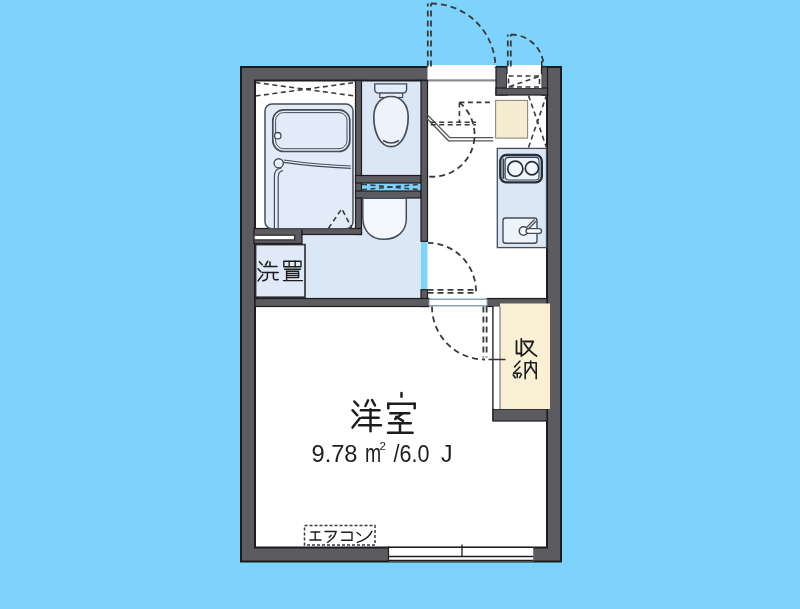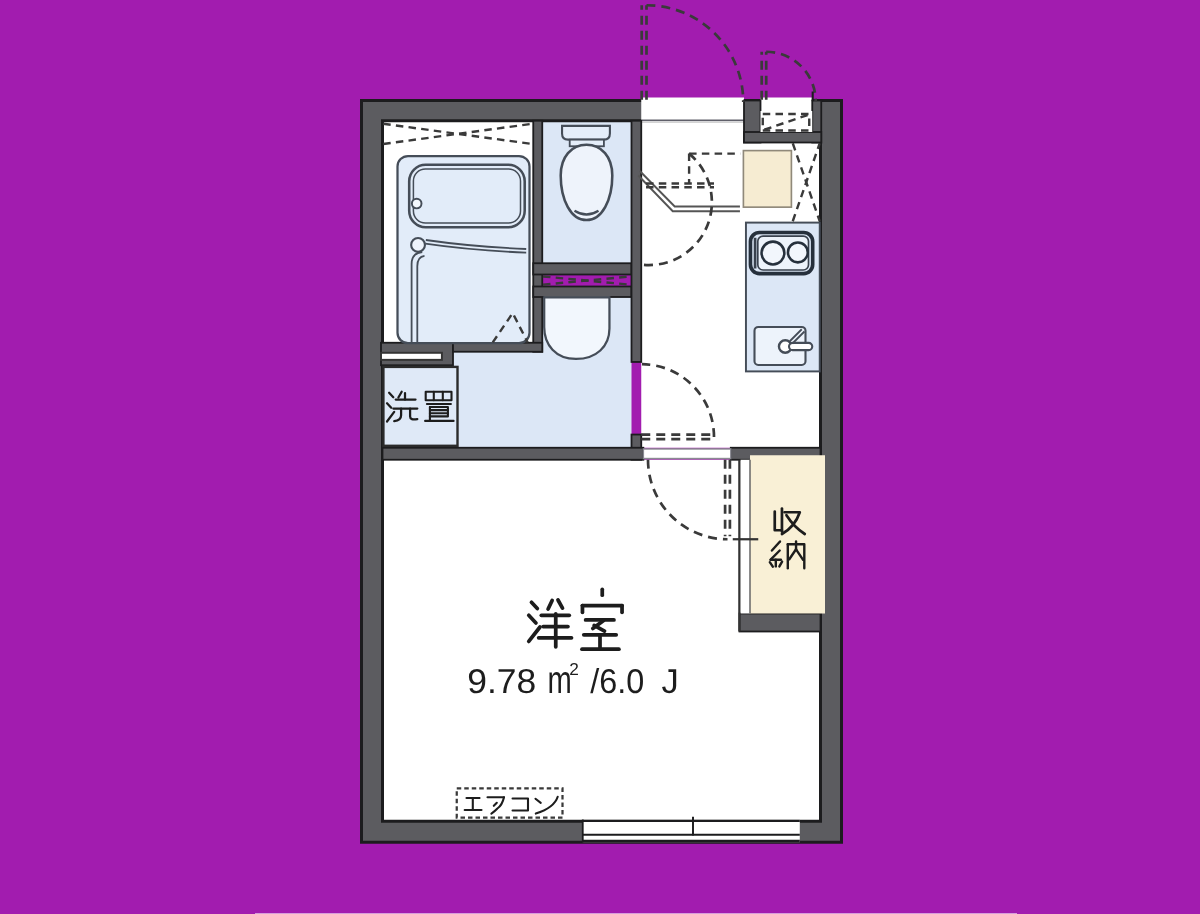--- a/index.html
+++ b/index.html
@@ -1,16 +1,16 @@
 <!DOCTYPE html>
 <html><head>
 <meta charset="utf-8">
 <style>
 html,body{margin:0;padding:0;background:#ffffff;}
-#stage{position:relative;width:800px;height:609px;background:#a21caf;overflow:hidden;}
+#stage{position:relative;width:800px;height:609px;background:#7dd3fc;overflow:hidden;}
 svg{position:absolute;left:0;top:0;}
 text{font-family:"Liberation Sans",sans-serif;}
 </style>
 </head>
 <body>
 <div id="stage">
 <svg width="800" height="609" viewBox="0 0 800 609">
 <defs>
 <style>
 .wall{fill:#5c5c60;stroke:#1c1c1e;stroke-width:2;}

